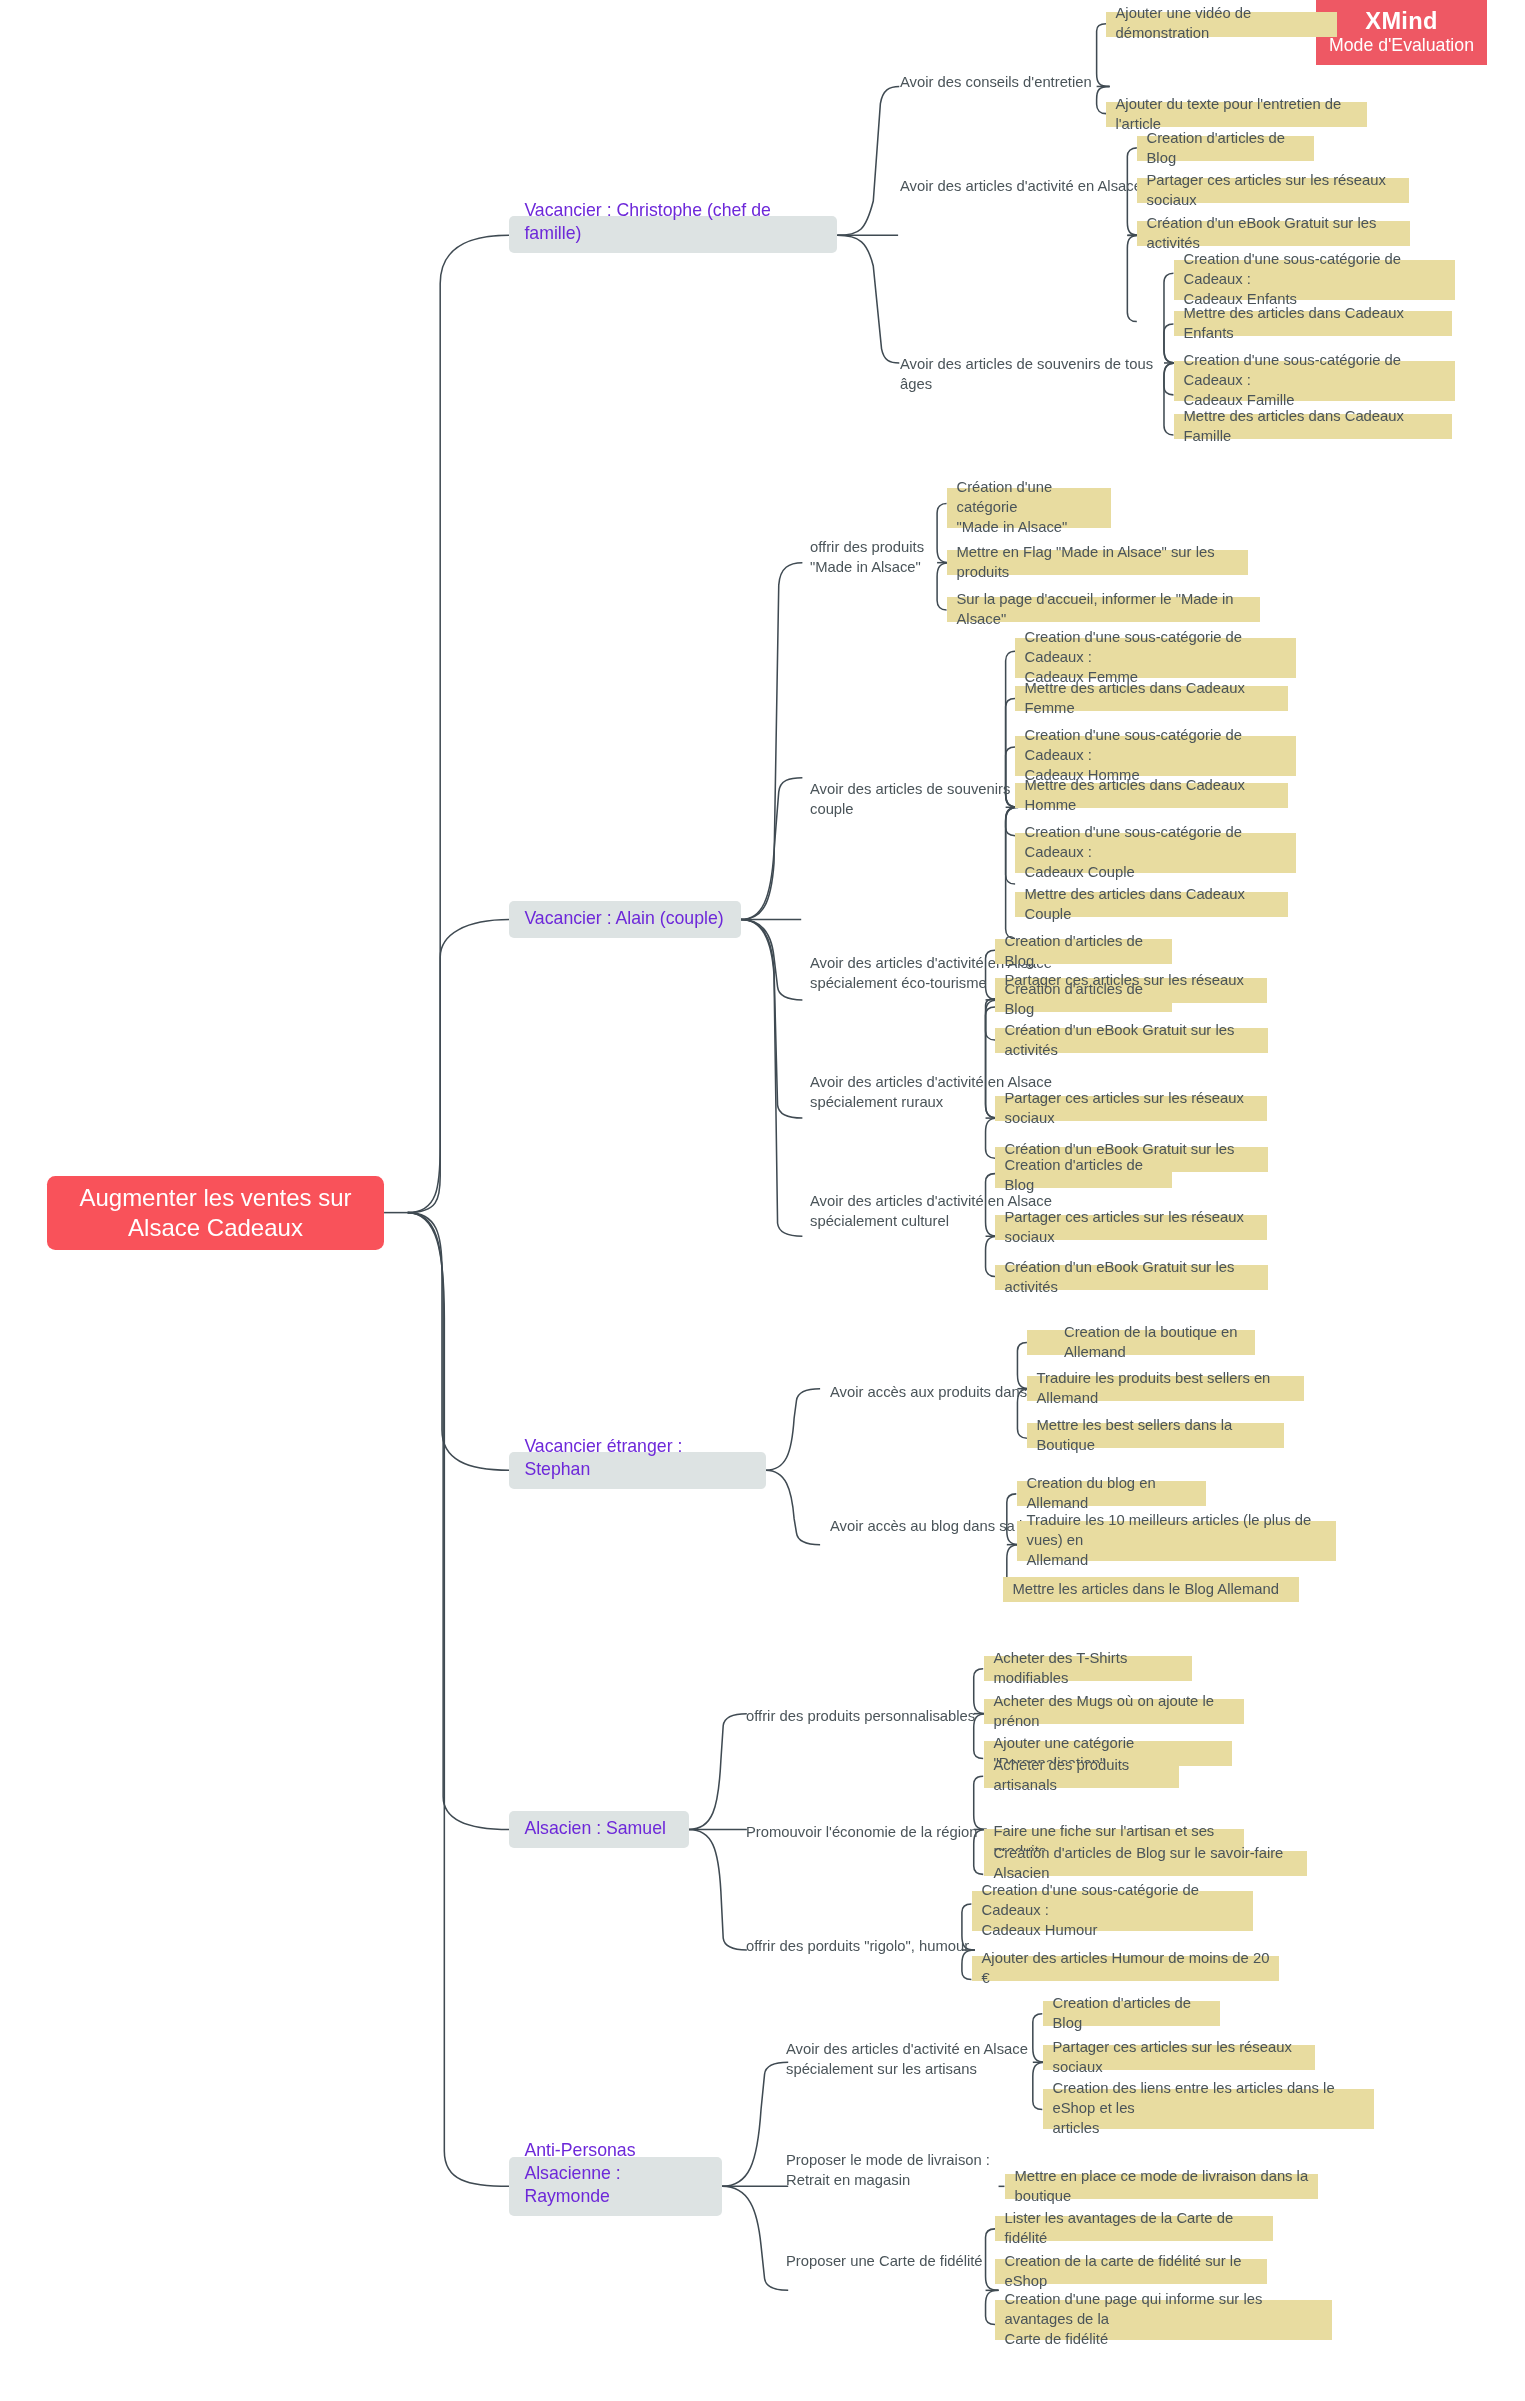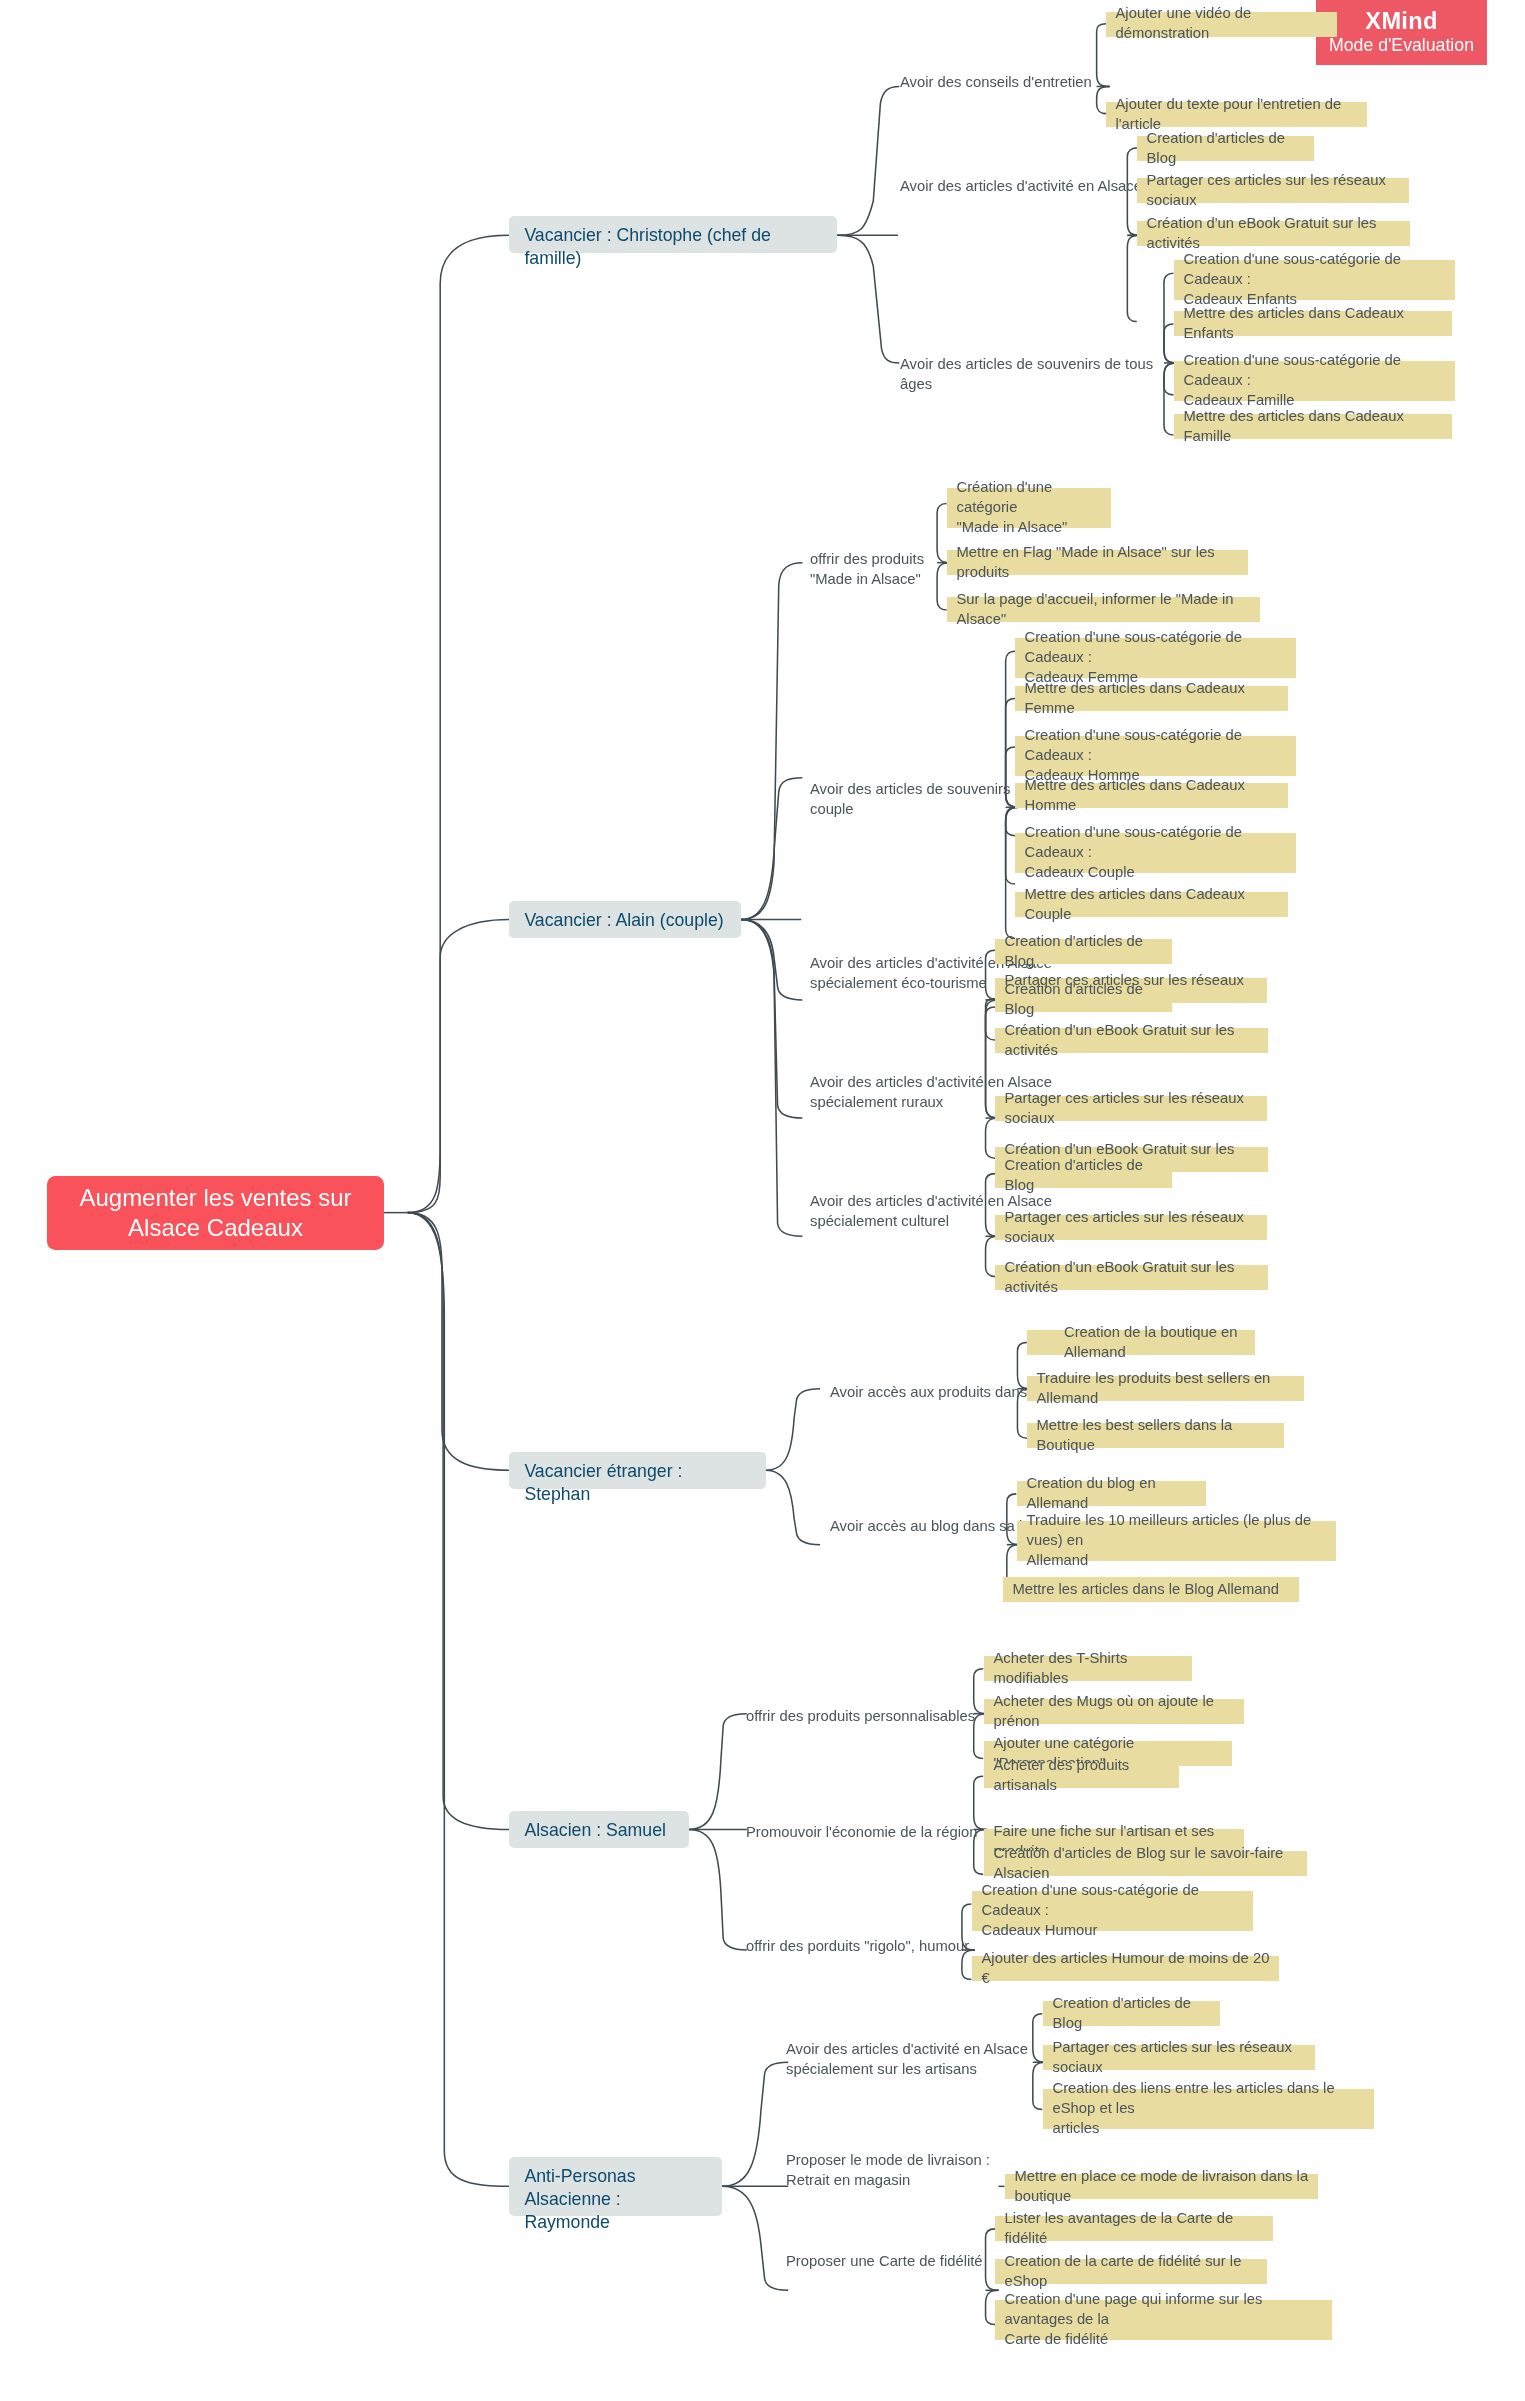--- a/index.html
+++ b/index.html
@@ -32,22 +32,22 @@
     background:#f9525a; border-radius:8.3px;
     color:#ffffff; font-size:24px; line-height:1.25;
     display:flex; align-items:center; justify-content:center; text-align:center;
     padding:0 15.4px;
   }
 
   
   .persona {
     position:absolute;
     background:#dde3e3; border-radius:5px;
-    color:#0c4a6e; font-size:17.7px; line-height:1.3;
-    display:flex; align-items:flex-start;
+    color:#6d28d9; font-size:17.7px; line-height:1.3;
+    display:flex; align-items:flex-end;
     padding:8.3px 15.4px;
   }
 
   
   .sublabel {
     position:absolute;
     font-size:14.8px; line-height:1.35; color:#4a5459;
     white-space:pre-line;
     text-align:left;
   }
@@ -201,21 +201,21 @@
 Cadeaux Enfants</div>
   <div class="leaf" style="left:1174px;top:311px;width:278px;height:25px;">Mettre des articles dans Cadeaux Enfants</div>
   <div class="leaf" style="left:1174px;top:361px;width:281px;height:40px;">Creation d'une sous-catégorie de Cadeaux :
 Cadeaux Famille</div>
   <div class="leaf" style="left:1174px;top:414px;width:278px;height:25px;">Mettre des articles dans Cadeaux Famille</div>
 
   <div class="persona" style="left:509px;top:901px;width:232px;height:37px;">
     <span>Vacancier : Alain (couple)</span>
   </div>
 
-  <div class="sublabel" style="left:810px;top:538px;width:177px;margin-top:12px;">offrir des produits
+  <div class="sublabel" style="left:810px;top:538px;width:177px;">offrir des produits
 "Made in Alsace"</div>
   <div class="leaf" style="left:947px;top:488px;width:164px;height:40px;">Création d'une catégorie
 "Made in Alsace"</div>
   <div class="leaf" style="left:947px;top:550px;width:301px;height:25px;">Mettre en Flag "Made in Alsace" sur les produits</div>
   <div class="leaf" style="left:947px;top:597px;width:313px;height:25px;">Sur la page d'accueil, informer le "Made in Alsace"</div>
 
   <div class="sublabel" style="left:810px;top:780px;width:278px;">Avoir des articles de souvenirs pour couple</div>
   <div class="leaf" style="left:1015px;top:638px;width:281px;height:40px;">Creation d'une sous-catégorie de Cadeaux :
 Cadeaux Femme</div>
   <div class="leaf" style="left:1015px;top:686px;width:273px;height:25px;">Mettre des articles dans Cadeaux Femme</div>

